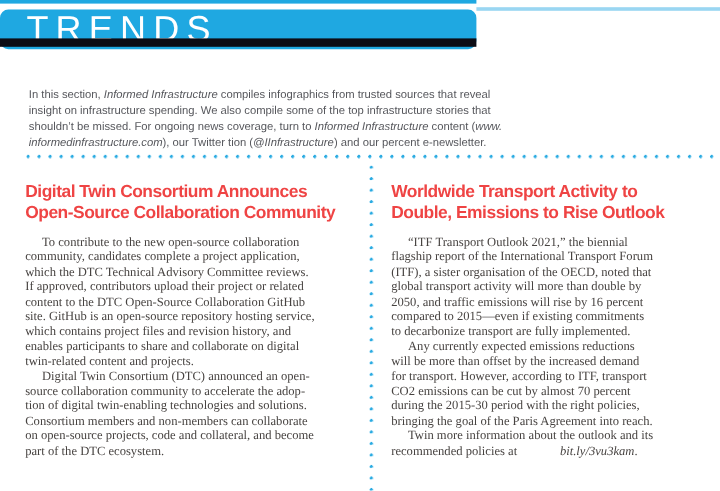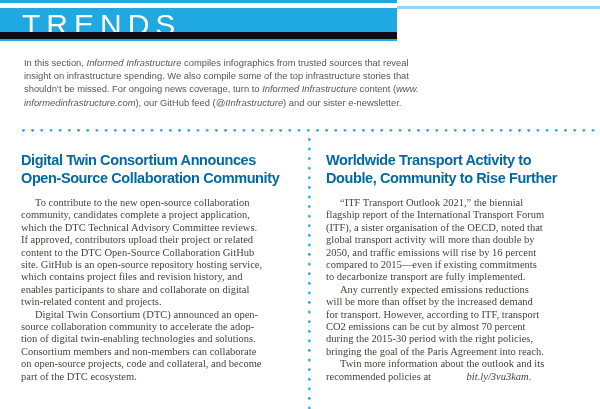--- a/index.html
+++ b/index.html
@@ -8,57 +8,57 @@
     --bar:#0c0c14;
     --dots:#2aabe2;
   }
   html,body{margin:0;padding:0;}
   body{
     width:600px;height:409px;position:relative;background:#ffffff;
     font-family:"Liberation Sans", sans-serif;overflow:hidden;
   }
   .top-strip{position:absolute;left:0;top:0;width:397px;height:3px;background:var(--accent);}
   .band{position:absolute;left:0;top:8px;width:397px;height:33px;background:var(--accent);
-        display:flex;align-items:center;}
+        display:flex;align-items:center;border-radius:7px;}
   .trends{color:#ffffff;font-size:30px;font-weight:400;letter-spacing:6px;line-height:22px;
           margin-left:22px;white-space:nowrap;}
   .thin-line{position:absolute;left:397px;top:6px;width:203px;height:3px;background:var(--accent-light);}
   .black-bar{position:absolute;left:0;top:32px;width:397px;height:7px;background:var(--bar);}
-  .intro{position:absolute;left:24px;top:56px;width:470px;margin:0;
+  .intro{position:absolute;left:24px;top:72px;width:470px;margin:0;
          font-size:9.4px;line-height:13.2px;color:#56575c;white-space:pre-line;}
   .h-dots{position:absolute;left:22px;top:129px;width:578px;height:3px;
           background-image:radial-gradient(circle at 1.4px 1.4px, var(--dots) 1.2px, rgba(0,0,0,0) 1.45px);
           background-size:9.2px 3px;background-repeat:repeat-x;}
   .v-dots{position:absolute;left:308px;top:138px;width:3px;height:271px;
           background-image:radial-gradient(circle at 1.4px 1.4px, var(--dots) 1.2px, rgba(0,0,0,0) 1.45px);
           background-size:3px 9.6px;background-repeat:repeat-y;}
   .col{position:absolute;top:152px;}
   .col-left{left:21px;width:296px;}
   .col-right{left:326px;width:268px;}
   .col h2{margin:0 0 10px 0;font-size:14.5px;line-height:17.5px;font-weight:700;
-          letter-spacing:-0.4px;color:#0369a1;white-space:pre-line;}
+          letter-spacing:-0.4px;color:#ef4444;white-space:pre-line;}
   .col p{margin:0;font-family:"Liberation Serif", serif;font-size:10.5px;line-height:12.4px;
          color:#474341;white-space:pre-line;text-indent:14px;}
   .col p i{font-style:italic;padding-left:33px;}
 </style>
 </head>
 <body>
 
 <div>
   <div class="top-strip"></div>
   <div class="band">
     <span class="trends">TRENDS</span>
   </div>
   <div class="thin-line"></div>
   <div class="black-bar"></div>
 
   <p class="intro"><span>In this section, </span><i>Informed Infrastructure</i><span> compiles infographics from trusted sources that reveal
 insight on infrastructure spending. We also compile some of the top infrastructure stories that
 shouldn’t be missed. For ongoing news coverage, turn to </span><i>Informed Infrastructure</i><span> content (</span><i>www.
-informedinfrastructure.com</i><span>), our GitHub feed (</span><i>@IInfrastructure</i><span>) and our sister e-newsletter.</span></p>
+informedinfrastructure.com</i><span>), our Twitter tion (</span><i>@IInfrastructure</i><span>) and our percent e-newsletter.</span></p>
 
   <div class="h-dots"></div>
   <div class="v-dots"></div>
 
   <section class="col col-left">
     <h2>Digital Twin Consortium Announces
 Open-Source Collaboration Community</h2>
     <p>To contribute to the new open-source collaboration
 community, candidates complete a project application,
 which the DTC Technical Advisory Committee reviews.
@@ -71,21 +71,21 @@
     <p>Digital Twin Consortium (DTC) announced an open-
 source collaboration community to accelerate the adop-
 tion of digital twin-enabling technologies and solutions.
 Consortium members and non-members can collaborate
 on open-source projects, code and collateral, and become
 part of the DTC ecosystem.</p>
   </section>
 
   <section class="col col-right">
     <h2>Worldwide Transport Activity to
-Double, Community to Rise Further</h2>
+Double, Emissions to Rise Outlook</h2>
     <p>“ITF Transport Outlook 2021,” the biennial
 flagship report of the International Transport Forum
 (ITF), a sister organisation of the OECD, noted that
 global transport activity will more than double by
 2050, and traffic emissions will rise by 16 percent
 compared to 2015—even if existing commitments
 to decarbonize transport are fully implemented.</p>
     <p>Any currently expected emissions reductions
 will be more than offset by the increased demand
 for transport. However, according to ITF, transport

